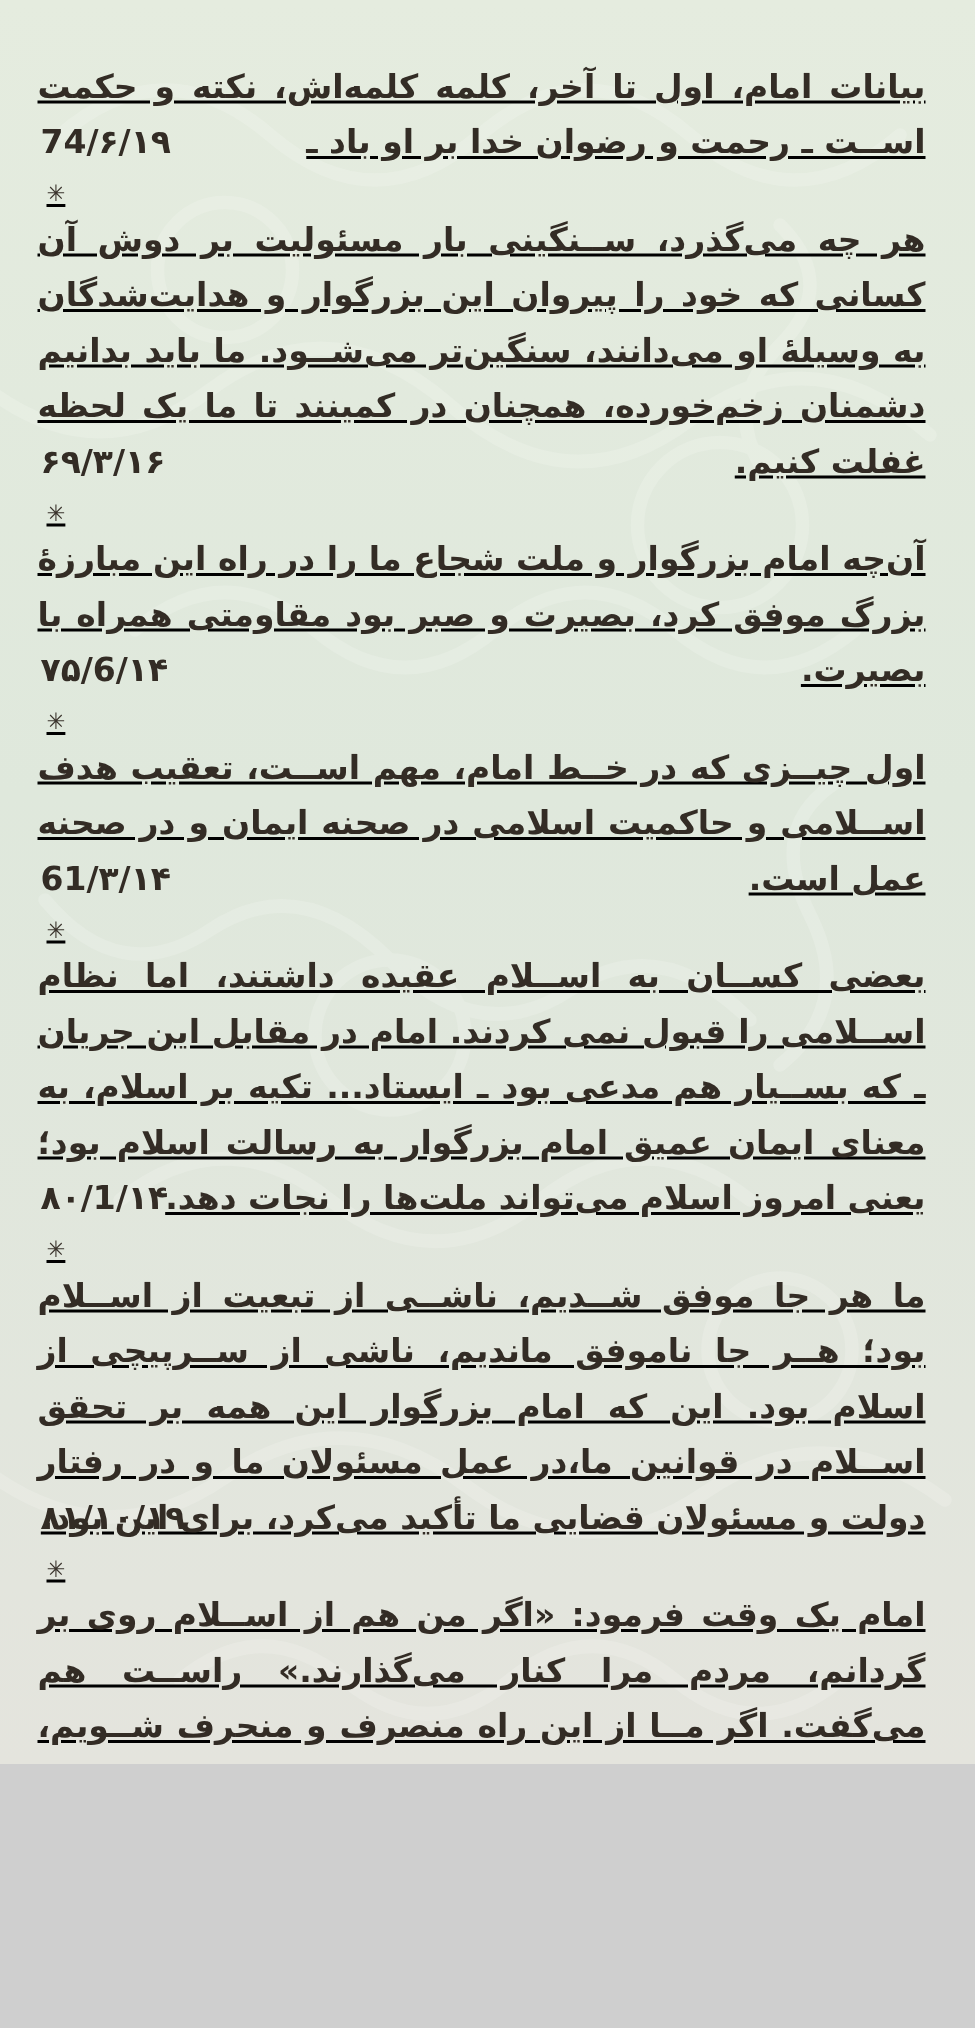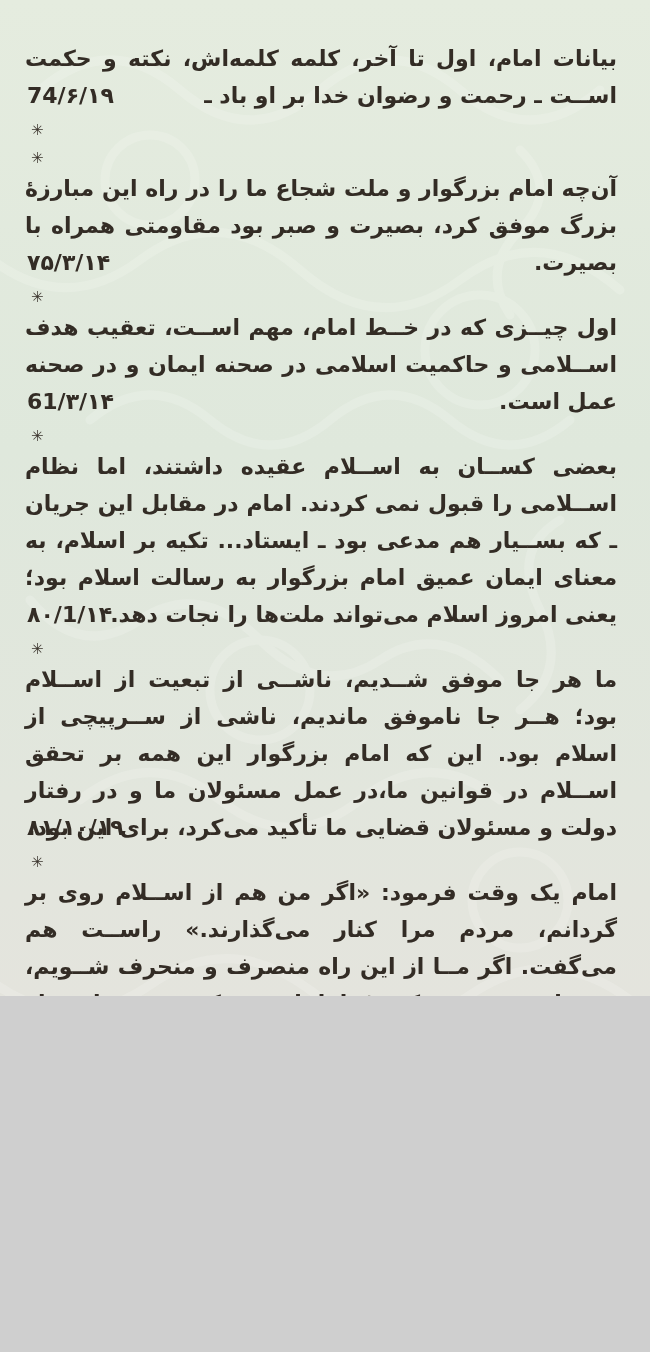--- a/index.html
+++ b/index.html
@@ -1,22 +1,23 @@
 <!DOCTYPE html>
 <html lang="fa"><head>
 <meta charset="utf-8">
 <style>
   html,body{margin:0;padding:0;background:#cfcfcf;}
   .page{
     position:relative;
-    width:650px;height:996px;
+    width:650px;height:1176px;
     margin:0 auto;
     overflow:hidden;
     background:linear-gradient(180deg,#e5ecdf 0%,#dfe8dc 45%,#e2e6dd 80%,#e4e4dd 100%);
     font-family:"DejaVu Sans",sans-serif;
+    text-decoration:underline;
   }
   .watermark{position:absolute;inset:0;pointer-events:none;opacity:.5;}
   .content{
     position:relative;
     direction:rtl;
     padding:40px 33px 0 25px;
     color:#332c25;
     font-size:22px;
     font-weight:700;
     line-height:37px;
@@ -72,27 +73,31 @@
   <div class="content">
 
     <p class="quote">
       <span>بیانات امام، اول تا آخر، کلمه کلمه‌اش، نکته و حکمت اســت ـ رحمت و رضوان خدا بر او باد ـ</span>
       <span class="qdate">74/۶/۱۹</span>
     </p>
     <div class="sep">
       <span class="glyph">✳</span>
     </div>
 
+    <p class="quote">
+      <span>هر چه می‌گذرد، ســنگینی بار مسئولیت بر دوش آن کسانی که خود را پیروان این بزرگوار و هدایت‌شدگان به وسیلهٔ او می‌دانند، سنگین‌تر می‌شــود. ما باید بدانیم دشمنان زخم‌خورده، همچنان در کمینند تا ما یک لحظه غفلت کنیم.</span>
+      <span class="qdate">۶۹/۳/۱۶</span>
+    </p>
     <div class="sep">
       <span class="glyph">✳</span>
     </div>
 
     <p class="quote">
       <span>آن‌چه امام بزرگوار و ملت شجاع ما را در راه این مبارزهٔ بزرگ موفق کرد، بصیرت و صبر بود مقاومتی همراه با بصیرت.</span>
-      <span class="qdate">۷۵/۳/۱۴</span>
+      <span class="qdate">۷۵/6/۱۴</span>
     </p>
     <div class="sep">
       <span class="glyph">✳</span>
     </div>
 
     <p class="quote">
       <span>اول چیــزی که در خــط امام، مهم اســت، تعقیب هدف اســلامی و حاکمیت اسلامی در صحنه ایمان و در صحنه عمل است.</span>
       <span class="qdate">61/۳/۱۴</span>
     </p>
     <div class="sep">

